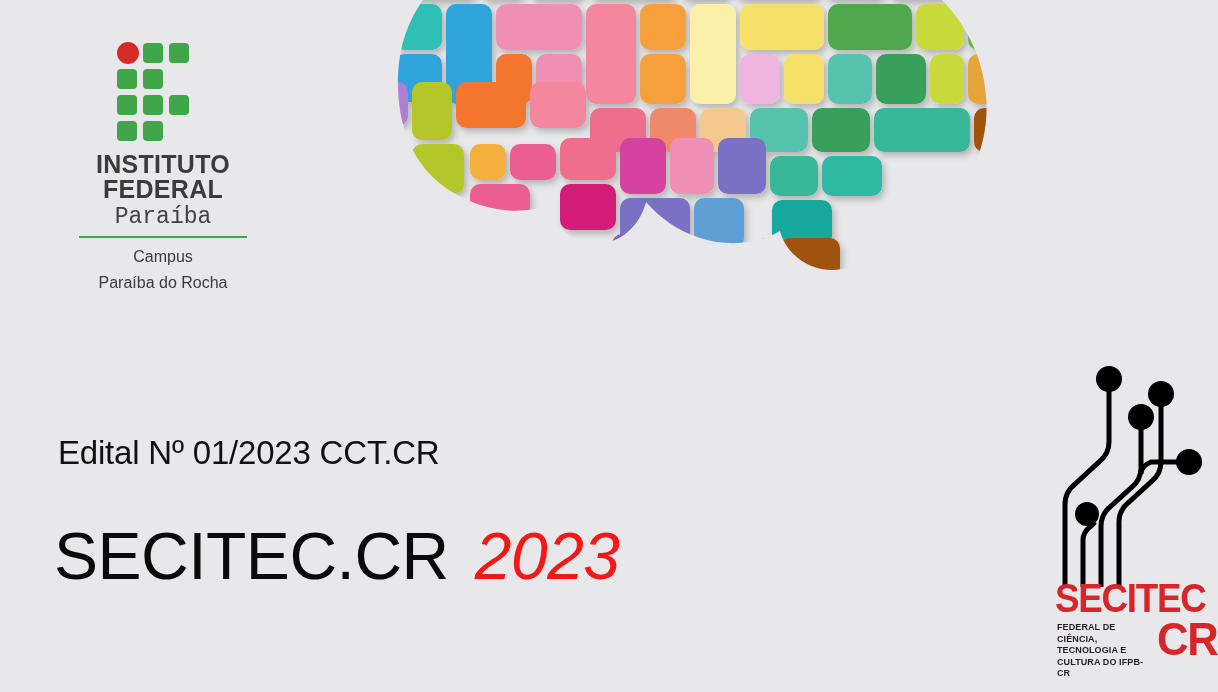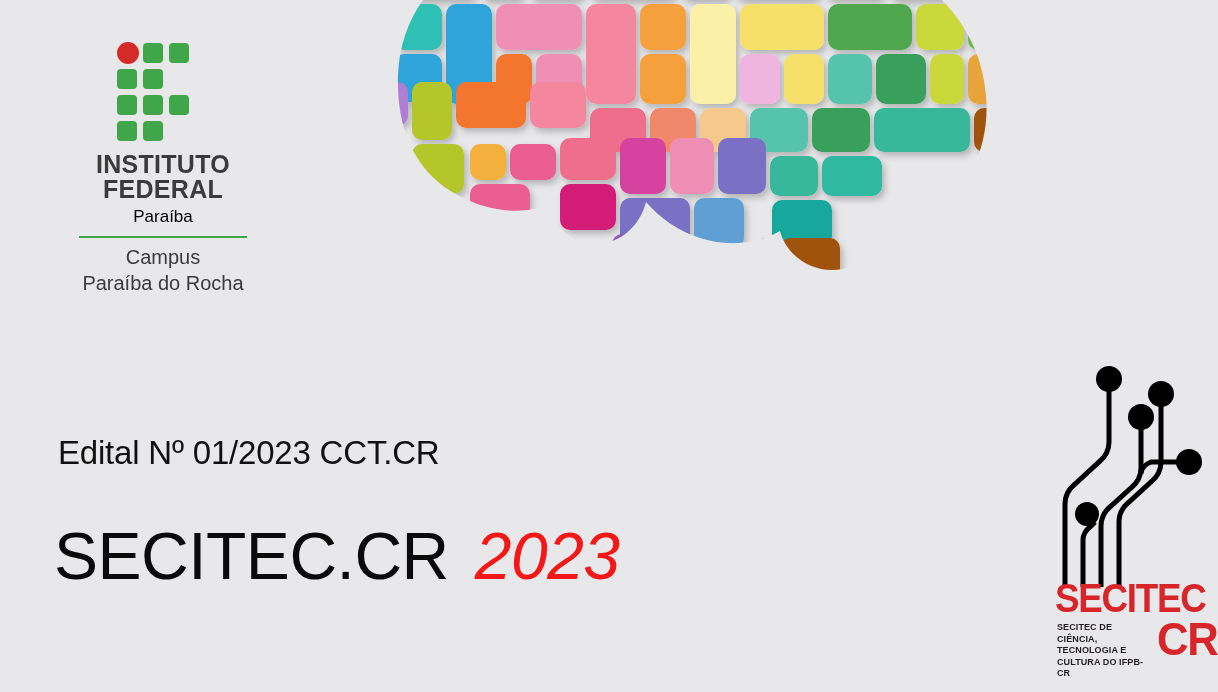--- a/index.html
+++ b/index.html
@@ -46,34 +46,35 @@
     height: 22px;
   }
   .ifpb-title {
     color: #3b3b3b;
     font-weight: bold;
     font-size: 25px;
     line-height: 25px;
     letter-spacing: 0.3px;
   }
   .ifpb-sub {
-    color: #000000;
-    font-size: 17px;
+    color: #404040;
+    font-size: 23px;
     line-height: 30px;
     font-weight: normal;
+    font-family: Liberation Mono, monospace;
   }
   .ifpb-rule {
     width: 168px;
     height: 2px;
     background: #3fa749;
     margin: 4px auto 6px auto;
   }
   .ifpb-campus {
     color: #3b3b3b;
-    font-size: 20px;
+    font-size: 16px;
     line-height: 26px;
   }
 
   
   #brain-graphic {
     position: absolute;
     left: 360px;
     top: -14px;
     width: 640px;
     height: 300px;
@@ -328,21 +329,21 @@
         <circle cx="108" cy="32" r="13" fill="#000000"></circle>
         <circle cx="88" cy="55" r="13" fill="#000000"></circle>
         <circle cx="136" cy="100" r="13" fill="#000000"></circle>
         <circle cx="34" cy="152" r="12" fill="#000000"></circle>
       </svg>
     </div>
 
     <div id="secitec-word">SECITEC</div>
 
     <div id="secitec-tag">
-      <div>SECITEC DE CIÊNCIA,</div>
+      <div>FEDERAL DE CIÊNCIA,</div>
       <div>TECNOLOGIA E</div>
       <div>CULTURA DO IFPB-CR</div>
     </div>
 
     <div id="secitec-cr">CR</div>
   </div>
 
 </div>
 
 </body></html>

